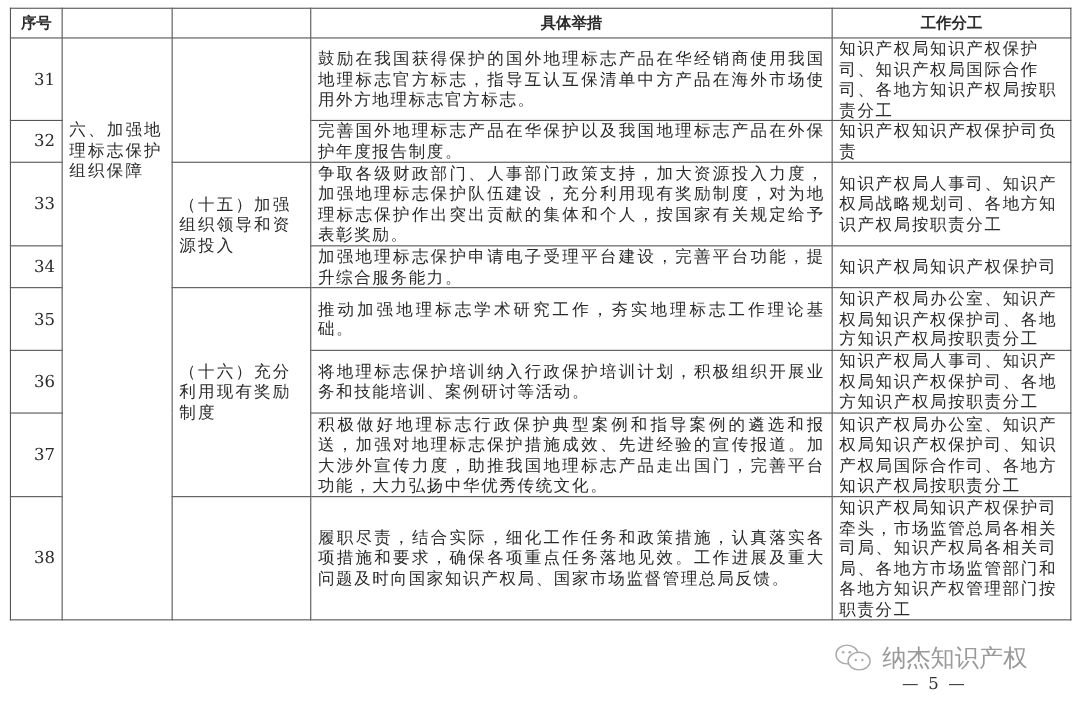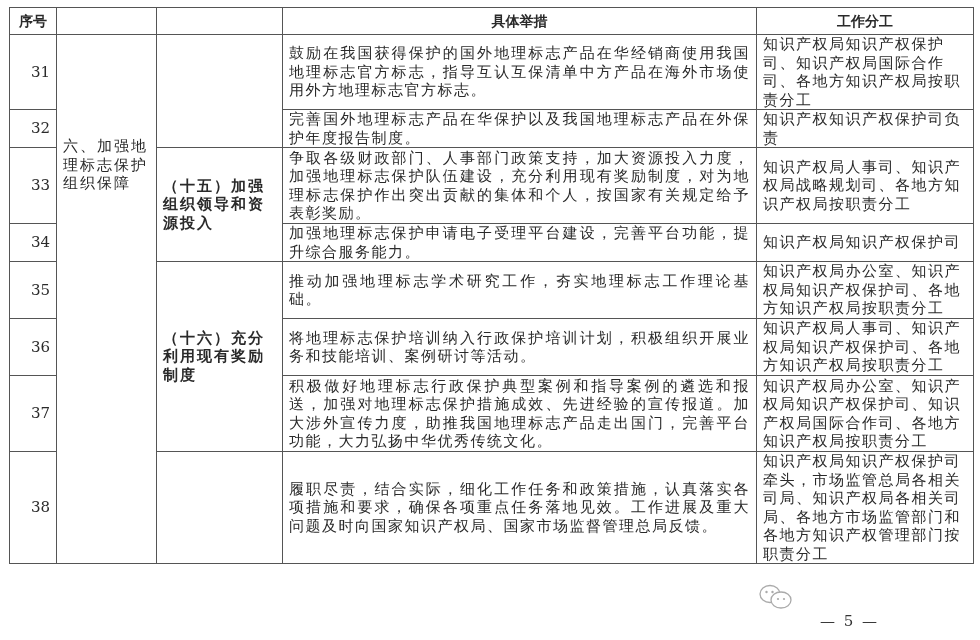--- a/index.html
+++ b/index.html
@@ -9,21 +9,21 @@
               border-collapse:collapse; table-layout:fixed; }
   table.doc td, table.doc th { border:1.5px solid #555; padding:0 6px;
               font-size:15px; line-height:18.5px; vertical-align:middle; }
   table.doc th { font-family:"DejaVu Sans", "Liberation Sans", sans-serif;
               font-weight:bold; font-size:14px; height:26px; text-align:center;margin-top:32px; }
   td.num { text-align:right; font-size:13px; }
   td.measure { letter-spacing:1.5px; text-align:justify; }
   td.duty { letter-spacing:1.5px; }
   td.section { font-family:"DejaVu Sans", "Liberation Sans", sans-serif;
               font-size:14px; line-height:22px; letter-spacing:2px; vertical-align:middle; padding:0 8px; }
-  td.sub { font-weight:bold; font-size:13.5px; line-height:22px; letter-spacing:2px; padding:0 6px; }
+  td.sub { font-weight:normal; font-size:13.5px; line-height:22px; letter-spacing:2px; padding:0 6px; }
   .footer-brand { position:absolute; left:758px; top:583px; display:flex; align-items:center;
               color:#9a9a9a; font-family:"DejaVu Sans", "Liberation Sans", sans-serif; font-size:22px; }
   .footer-brand svg { margin-right:8px; }
   .page-num { position:absolute; left:820px; top:612px; font-size:15px; color:#333;
               font-family:"DejaVu Serif", "Liberation Serif", serif; letter-spacing:2px; }
 </style>
 </head>
 <body>
 
 <table class="doc">
@@ -37,21 +37,21 @@
   <tbody>
       <tr>
     <th>序号</th>
     <th></th>
     <th></th>
     <th>具体举措</th>
     <th>工作分工</th>
   </tr>
   <tr style="height:57px">
     <td class="num">31</td>
-    <td rowspan="8" class="section" style="padding-top:104px;vertical-align:top;font-family:Liberation Mono, monospace;"><span>六、加强地理标志保护组织保障</span></td>
+    <td rowspan="8" class="section" style="padding-top:74px;vertical-align:top;"><span>六、加强地理标志保护组织保障</span></td>
     <td rowspan="2"></td>
     <td class="measure">鼓励在我国获得保护的国外地理标志产品在华经销商使用我国地理标志官方标志，指导互认互保清单中方产品在海外市场使用外方地理标志官方标志。</td>
     <td class="duty">知识产权局知识产权保护司、知识产权局国际合作司、各地方知识产权局按职责分工</td>
   </tr>
   <tr style="height:38px">
     <td class="num">32</td>
     <td class="measure">完善国外地理标志产品在华保护以及我国地理标志产品在外保护年度报告制度。</td>
     <td class="duty" style="vertical-align:top;">知识产权知识产权保护司负责</td>
   </tr>
   <tr style="height:76px">
@@ -92,14 +92,15 @@
 
 <div class="footer-brand">
   <svg width="36" height="28" viewBox="0 0 36 28">
     <ellipse cx="12" cy="11" rx="10" ry="8.5" fill="none" stroke="#aaa" stroke-width="1.3"></ellipse>
     <circle cx="8.5" cy="9" r="1.2" fill="#aaa"></circle>
       <circle cx="14.5" cy="9" r="1.2" fill="#aaa"></circle>
     <ellipse cx="23" cy="17" rx="10" ry="8" fill="#fff" stroke="#aaa" stroke-width="1.3"></ellipse>
     <circle cx="20" cy="16" r="1.1" fill="#aaa"></circle>
       <circle cx="26" cy="16" r="1.1" fill="#aaa"></circle>
   </svg>
+  <span>纳杰知识产权</span>
 </div>
 <div class="page-num">— 5 —</div>
 
 </body></html>

